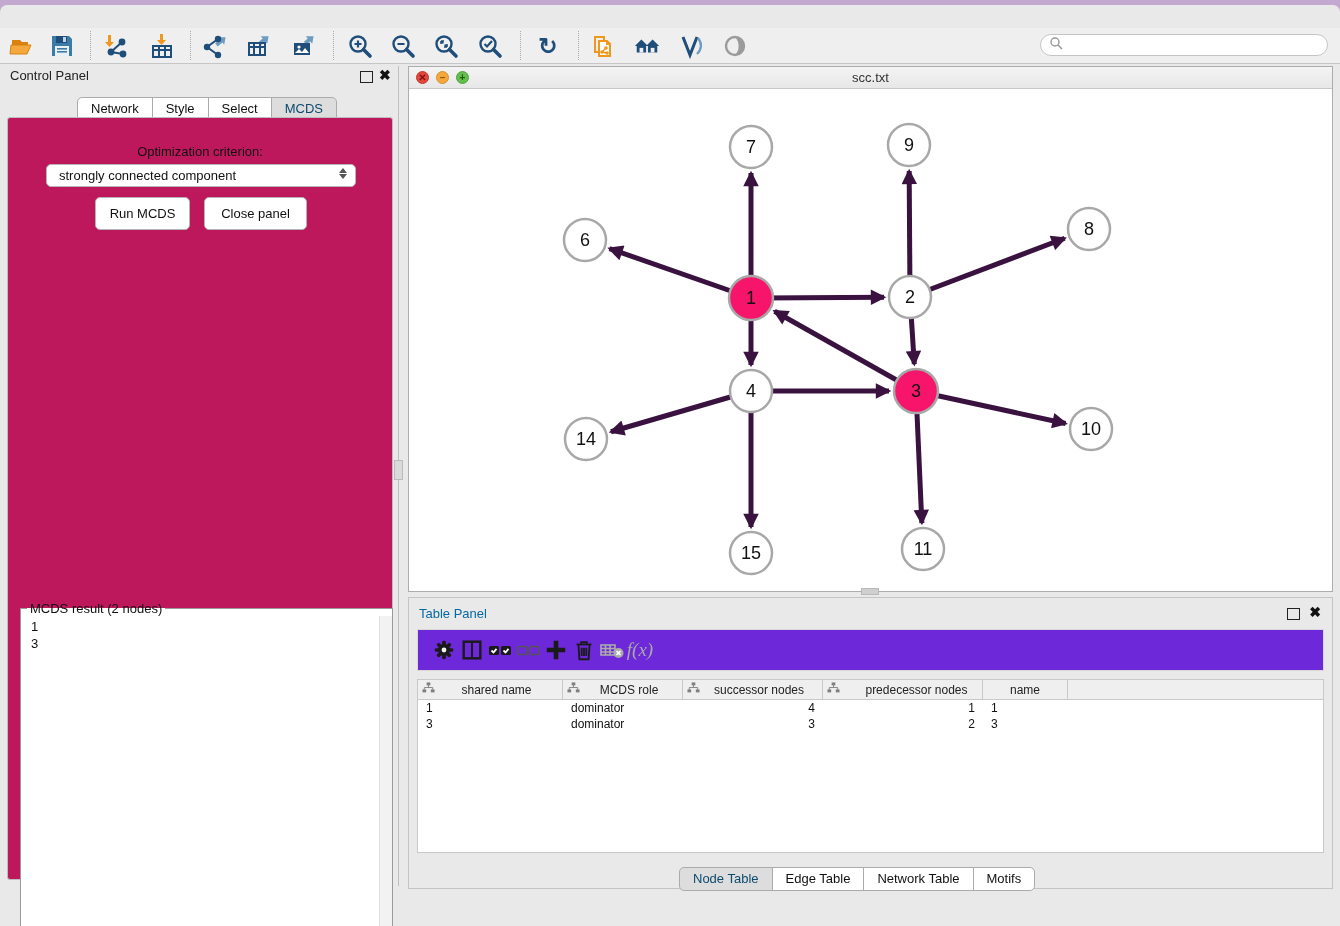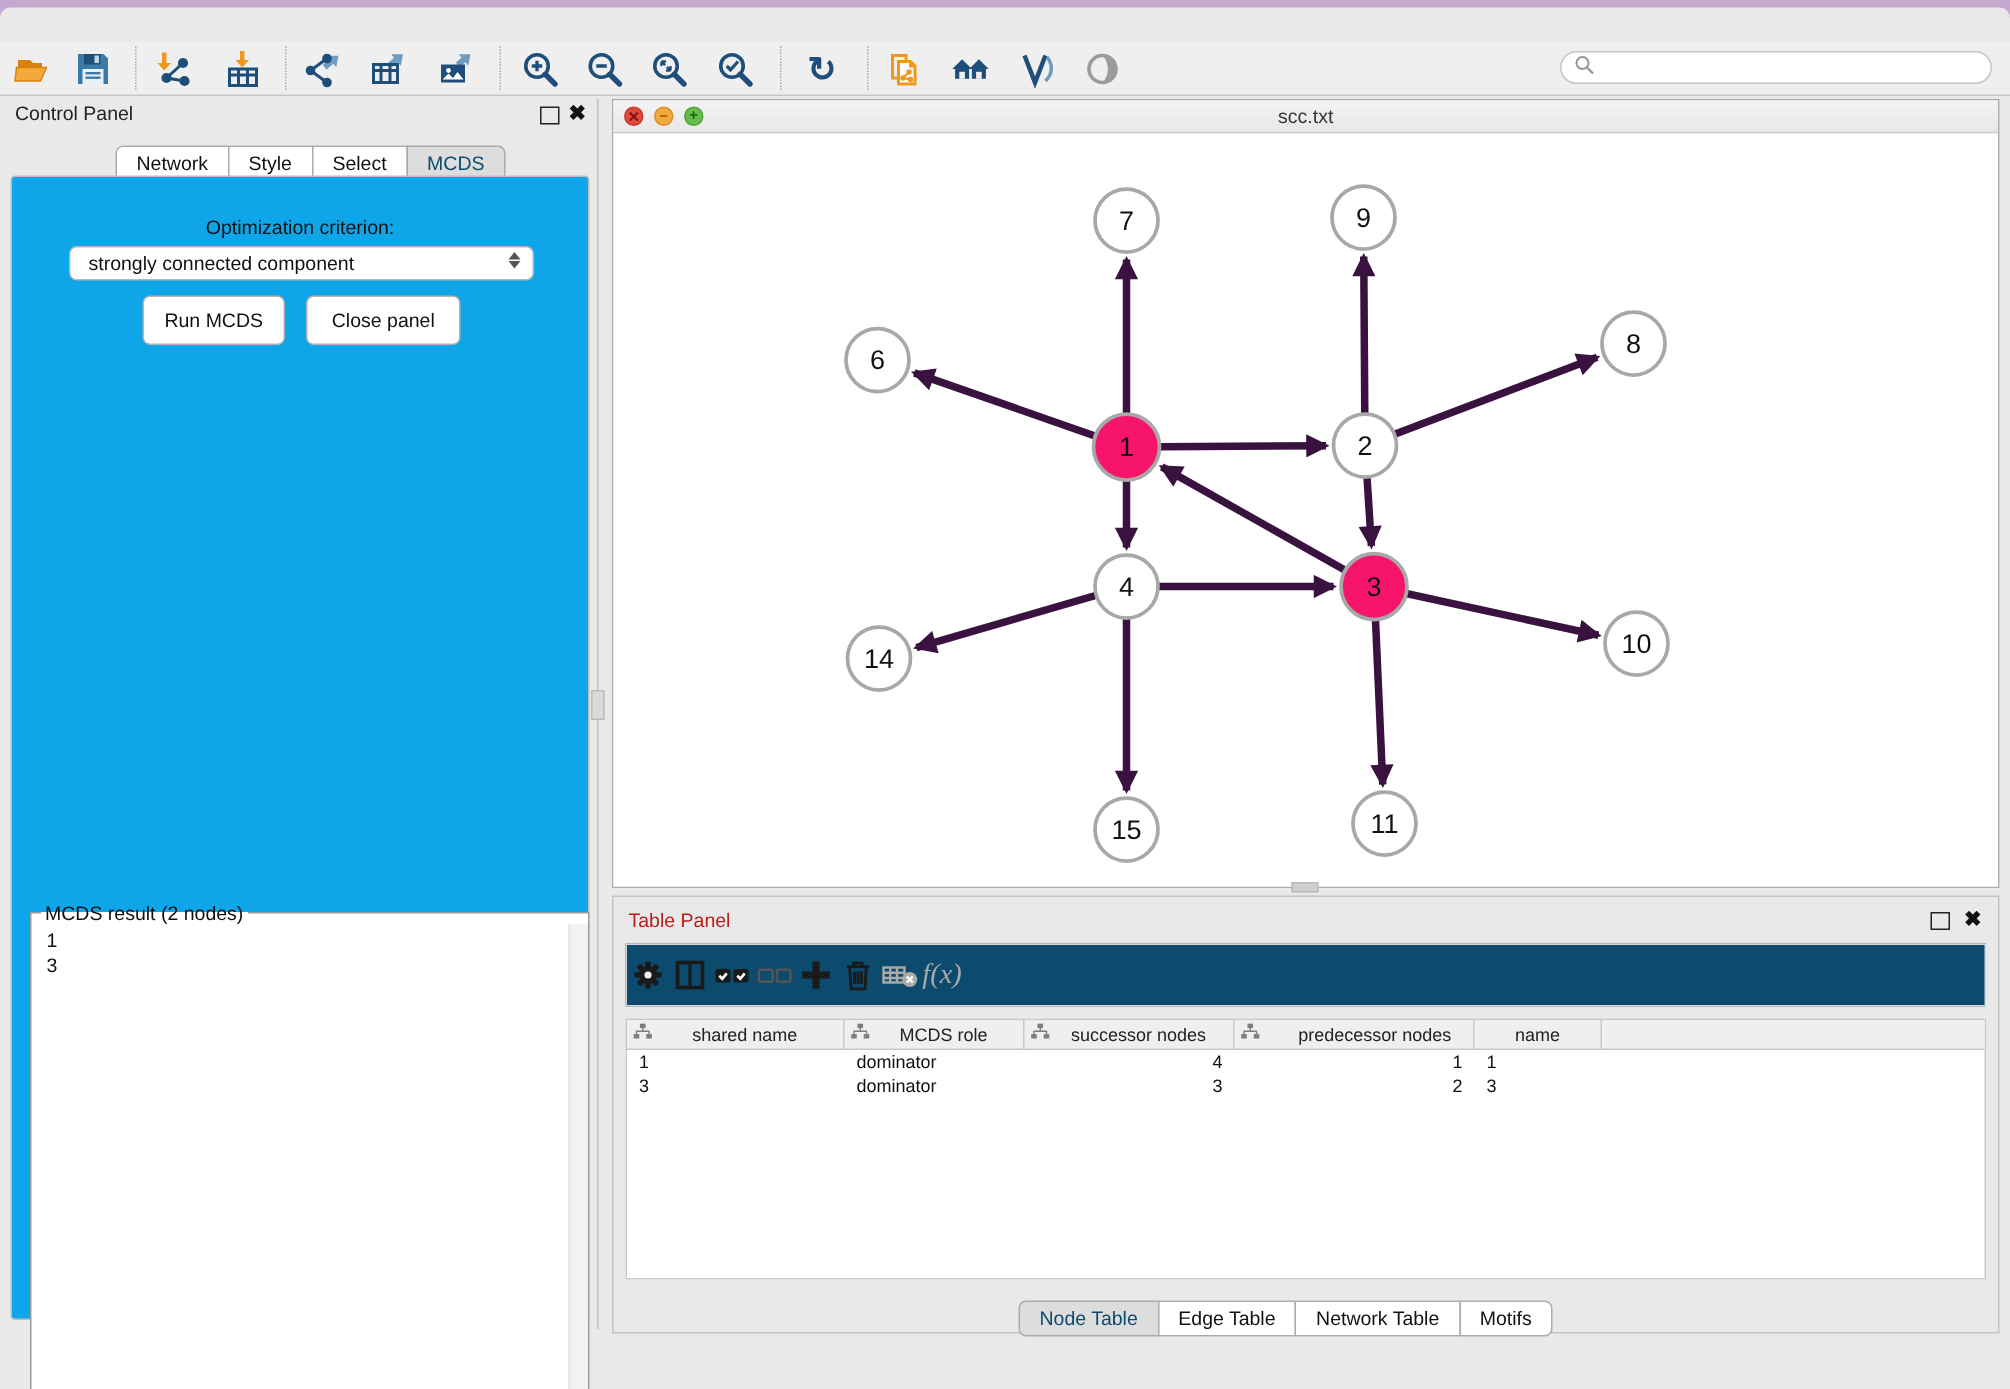--- a/index.html
+++ b/index.html
@@ -24,21 +24,21 @@
   .cp-float{position:absolute;left:360px;top:66px;width:11px;height:10px;border:1.5px solid #222;}
   .cp-close{position:absolute;left:379px;top:62px;font-size:14px;font-weight:bold;color:#111;}
   .tabs-row{position:absolute;display:flex;}
   #cp-tabs{left:77px;top:92px;}
   .tab{background:#FFF;border:1px solid #ABABAB;margin-left:-1px;padding:3px 13px 4px;font-size:13px;color:#111;}
   .tab:first-child{border-radius:5px 0 0 0;margin-left:0;}
   .tab:last-child{border-radius:0 5px 0 0;}
   .tab.active{background:#DDDDDD;color:#0c4a6e;}
   #bt-tabs .tab:first-child{border-radius:5px 0 0 5px;}
   #bt-tabs .tab:last-child{border-radius:0 5px 5px 0;}
-  .cp-body{position:absolute;left:7px;top:112px;width:386px;height:763px;background:#0ea5e9;border:1px solid #BDBDBD;border-radius:3px;box-sizing:border-box;}
+  .cp-body{position:absolute;left:7px;top:112px;width:386px;height:763px;background:#be185d;border:1px solid #BDBDBD;border-radius:3px;box-sizing:border-box;}
   .opt-label{position:absolute;left:0;width:100%;top:26px;text-align:center;font-size:13px;color:#111;}
   .dropdown{position:absolute;left:38px;top:46px;width:310px;height:23px;background:#FFF;border:1px solid #B6B6B6;border-radius:5px;display:flex;align-items:center;padding-left:12px;box-sizing:border-box;font-size:13px;color:#111;}
   .chevrons{position:absolute;right:8px;top:3px;display:flex;flex-direction:column;gap:1px;}
   .chev-up{width:0;height:0;border-left:4px solid transparent;border-right:4px solid transparent;border-bottom:5px solid #555;}
   .chev-dn{width:0;height:0;border-left:4px solid transparent;border-right:4px solid transparent;border-top:5px solid #555;}
   .btn{position:absolute;top:79px;height:33px;background:#FFF;border:1px solid #B4B4B4;border-radius:5px;font-size:13px;color:#111;display:flex;align-items:center;justify-content:center;box-sizing:border-box;}
   #run-btn{left:87px;width:95px;}
   #close-btn{left:196px;width:103px;}
   fieldset.result{position:absolute;left:12px;top:483px;width:373px;height:380px;margin:0;padding:0;border:1px solid #9A9A9A;background:#FFF;box-sizing:border-box;}
   fieldset.result legend{font-size:13px;color:#111;margin-left:6px;padding:0 3px;background:transparent;}
@@ -54,24 +54,24 @@
   .ntl{width:13px;height:13px;border-radius:50%;font-size:10px;font-weight:bold;display:flex;align-items:center;justify-content:center;box-sizing:border-box;}
   .ntl.red{background:#E3483D;border:1px solid #C03A30;color:#7E1410;}
   .ntl.yellow{background:#F2A83B;border:1px solid #D4922F;color:#8F5B00;}
   .ntl.green{background:#65BD4E;border:1px solid #53A43E;color:#1D5E12;}
   .netwin-title{position:absolute;left:0;right:0;top:3px;text-align:center;font-size:13px;color:#333;}
   .net-canvas{position:absolute;left:0;top:22px;width:923px;height:502px;background:#FFF;}
   .net-hhandle{position:absolute;left:452px;bottom:-4px;width:16px;height:5px;background:#CFCFCF;border:1px solid #B9B9B9;}
 
   
   .tpanel{position:absolute;left:408px;top:592px;width:925px;height:292px;background:#E9E9E9;border:1px solid #C4C4C4;box-sizing:border-box;}
-  .tpanel-title{position:absolute;left:10px;top:8px;font-size:13px;color:#b91c1c;}
+  .tpanel-title{position:absolute;left:10px;top:8px;font-size:13px;color:#0369a1;}
   .tp-float{position:absolute;right:32px;top:10px;width:11px;height:10px;border:1.5px solid #222;}
   .tp-close{position:absolute;right:11px;top:6px;font-size:14px;font-weight:bold;color:#111;}
-  .tp-toolbar{position:absolute;left:8px;top:31px;width:907px;height:42px;background:#0c4a6e;border:1px solid #D8D8D8;box-sizing:border-box;display:flex;align-items:center;}
+  .tp-toolbar{position:absolute;left:8px;top:31px;width:907px;height:42px;background:#6d28d9;border:1px solid #D8D8D8;box-sizing:border-box;display:flex;align-items:center;padding-left:12px;}
   .tp-tbicon{display:flex;align-items:center;justify-content:center;width:28px;height:28px;}
   .fx-glyph{font-family:"Liberation Serif",serif;font-style:italic;font-size:19px;color:#A9A9A9;}
   .tp-table{position:absolute;left:8px;top:81px;width:907px;height:174px;background:#FFF;border:1px solid #C9C9C9;box-sizing:border-box;}
   .thead{display:flex;height:19px;background:#EFEFEF;border-bottom:1px solid #C9C9C9;}
   .th{display:flex;align-items:center;border-right:1px solid #C9C9C9;font-size:12px;color:#222;box-sizing:border-box;padding:0 4px;}
   .th .th-label{flex:1;text-align:center;}
   .tr{display:flex;height:16px;font-size:12px;color:#111;}
   .td{box-sizing:border-box;padding:1px 8px 0 8px;overflow:hidden;white-space:nowrap;}
   .td.al-r{text-align:right;}
   #bt-tabs{left:270px;top:269px;}

